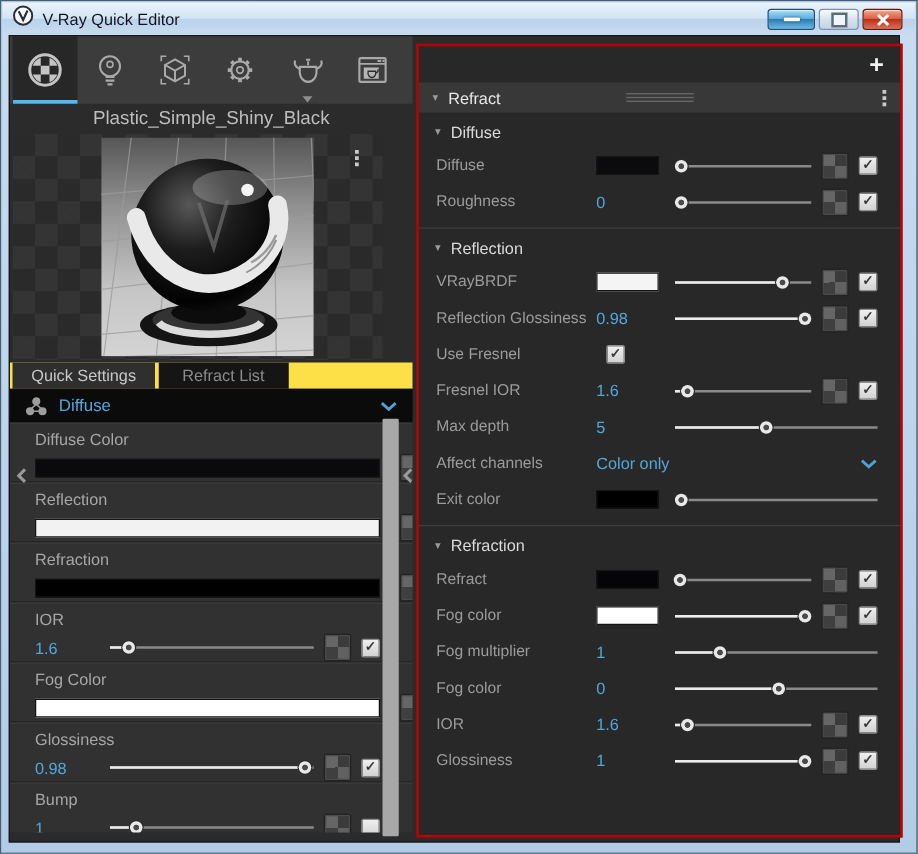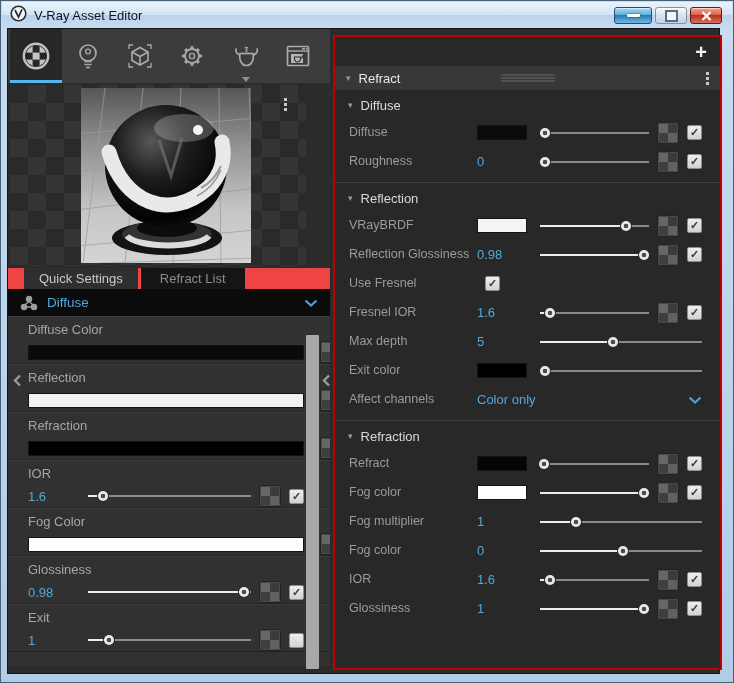--- a/index.html
+++ b/index.html
@@ -35,21 +35,21 @@
   .preview{position:relative;margin:2px 0 0 2px;width:296px;height:181px;flex:none;
     background-color:#2a2a2a;
     background-image:linear-gradient(45deg,#343434 25%,transparent 25%,transparent 75%,#343434 75%),
                      linear-gradient(45deg,#343434 25%,transparent 25%,transparent 75%,#343434 75%);
     background-size:36px 36px;background-position:0 0,18px 18px;}
   .render{position:absolute;left:71px;top:3px;}
   .dots{display:flex;flex-direction:column;gap:2px;}
   .dots i{width:3px;height:3px;background:#c9c9c9;display:block;}
   .preview-menu{position:absolute;right:16px;top:10px;padding:3px;}
   
-  .tabs{display:flex;height:21px;background:#ef4444;margin-top:2px;padding-left:16px;gap:3px;flex:none;}
+  .tabs{display:flex;height:21px;background:#fde047;margin-top:2px;padding-left:2px;gap:3px;flex:none;}
   .tab{padding:0 15px;line-height:21px;font-size:13px;}
   .tab.active{background:#2f2f2f;color:#c9c9c9;}
   .tab.inactive{background:#151515;color:#8b8b8b;padding:0 19px;}
   .typerow{height:27px;background:#0b0b0b;display:flex;align-items:center;padding:0 12px;gap:9px;flex:none;}
   .typelabel{color:#52a7da;font-size:13.5px;}
   .typerow .chev{margin-left:auto;}
   
   .params{flex:1;overflow:hidden;background:#313131;margin-bottom:7px;}
   .lrow{height:48px;box-sizing:border-box;border-top:1px solid #3d3d3d;border-bottom:1px solid #222;
     padding:5px 26px 0 20px;}
@@ -108,21 +108,21 @@
 
 <div class="frame">
 
   <div class="titlebar">
     <span>
       <svg width="17" height="17" viewBox="0 0 17 17">
         <circle cx="8.5" cy="8.5" r="7.3" fill="#f4f8fc" stroke="#2a2f36" stroke-width="1.6"></circle>
         <path d="M5,5 L8.5,12 L12,4.4" fill="none" stroke="#2a2f36" stroke-width="1.7"></path>
       </svg>
     </span>
-    <span class="apptitle">V-Ray Asset Editor</span>
+    <span class="apptitle">V-Ray Quick Editor</span>
     <span class="winbtns">
       <span class="wbtn min">
           <span class="glyph-dash"></span>
         </span>
       <span class="wbtn res">
           <span class="glyph-sq"></span>
         </span>
       <span class="wbtn cls">
         <svg width="11" height="10" viewBox="0 0 11 10">
           <path d="M1.5,1 L9.5,9 M9.5,1 L1.5,9" stroke="#fff" stroke-width="2.4"></path>
@@ -193,20 +193,21 @@
             <rect x="6.5" y="7.5" width="21" height="19" rx="1" fill="none" stroke="#a9a9a9" stroke-width="1.7"></rect>
             <path d="M6.5,12 h21" stroke="#a9a9a9" stroke-width="1.4"></path>
             <rect x="21" y="9" width="3" height="1.6" fill="#a9a9a9"></rect>
               <rect x="25" y="9" width="1.6" height="1.6" fill="#a9a9a9"></rect>
             <rect x="10" y="15" width="12" height="9" fill="#b5b5b5"></rect>
             <path d="M13.5,18 c-0.7,3.5 1.5,5 3,5 c1.5,0 3.7,-1.5 3,-5 z M14.5,18 h5 M19.7,19.5 c1.5,-0.5 2,-2 1.6,-3" fill="none" stroke="#2e2e2e" stroke-width="1.1"></path>
           </svg>
         </div>
       </div>
 
+      <div class="matname">Plastic_Simple_Shiny_Black</div>
 
       <div class="preview">
         <svg class="render" width="170" height="175" viewBox="0 0 170 175">
           <defs>
             <linearGradient id="bgg" x1="0" y1="0" x2="0" y2="1">
               <stop offset="0" stop-color="#565656"></stop>
                 <stop offset="0.3" stop-color="#8e8e8e"></stop>
               <stop offset="0.7" stop-color="#c6c6c6"></stop>
                 <stop offset="1" stop-color="#d4d4d4"></stop>
             </linearGradient>
@@ -355,21 +356,21 @@
                 </div>
                 <div class="thumb" style="left: calc(96% - 5px);"></div>
               </div>
               <div class="checker"></div>
               <div class="cbox">
                 <span class="mark">✓</span>
               </div>
             </div>
           </div>
           <div class="lrow">
-            <div class="llabel">Exit</div>
+            <div class="llabel">Bump</div>
             <div class="lline">
               <div class="lval lead">1</div>
               <div class="slider">
                 <div class="track">
                   <div class="fill" style="width: 13%;"></div>
                 </div>
                 <div class="thumb" style="left: calc(13% - 5px);"></div>
               </div>
               <div class="checker"></div>
               <div class="cbox"></div>
@@ -515,43 +516,43 @@
                 <span class="rval">5</span>
               </div>
               <div class="slider">
                 <div class="track">
                   <div class="fill" style="width: 45%;"></div>
                 </div>
                 <div class="thumb" style="left: calc(45% - 5px);"></div>
               </div>
             </div>
             <div class="rrow">
-              <div class="rlabel">Exit color</div>
-              <div class="rlead">
-                <div class="swatch" style="background: rgb(0, 0, 0);"></div>
-              </div>
-              <div class="slider">
-                <div class="track">
-                  <div class="fill" style="width: 3%;"></div>
-                </div>
-                <div class="thumb" style="left: calc(3% - 5px);"></div>
-              </div>
-            </div>
-            <div class="rrow">
               <div class="rlabel">Affect channels</div>
               <div class="rlead">
                 <span class="rval">Color only</span>
               </div>
               <div class="dd-space"></div>
               <span class="chev">
                 <svg width="14" height="8" viewBox="0 0 14 8">
                   <polyline points="1.5,1.5 7,6.5 12.5,1.5" fill="none" stroke="#4da3d8" stroke-width="2.2"></polyline>
                 </svg>
               </span>
             </div>
+            <div class="rrow">
+              <div class="rlabel">Exit color</div>
+              <div class="rlead">
+                <div class="swatch" style="background: rgb(0, 0, 0);"></div>
+              </div>
+              <div class="slider">
+                <div class="track">
+                  <div class="fill" style="width: 3%;"></div>
+                </div>
+                <div class="thumb" style="left: calc(3% - 5px);"></div>
+              </div>
+            </div>
           </section>
           <section class="rsection">
             <div class="rhead">
               <span class="tri">▾</span>
               <span class="rtitle">Refraction</span>
             </div>
             <div class="rrow">
               <div class="rlabel">Refract</div>
               <div class="rlead">
                 <div class="swatch" style="background: rgb(5, 5, 7);"></div>

